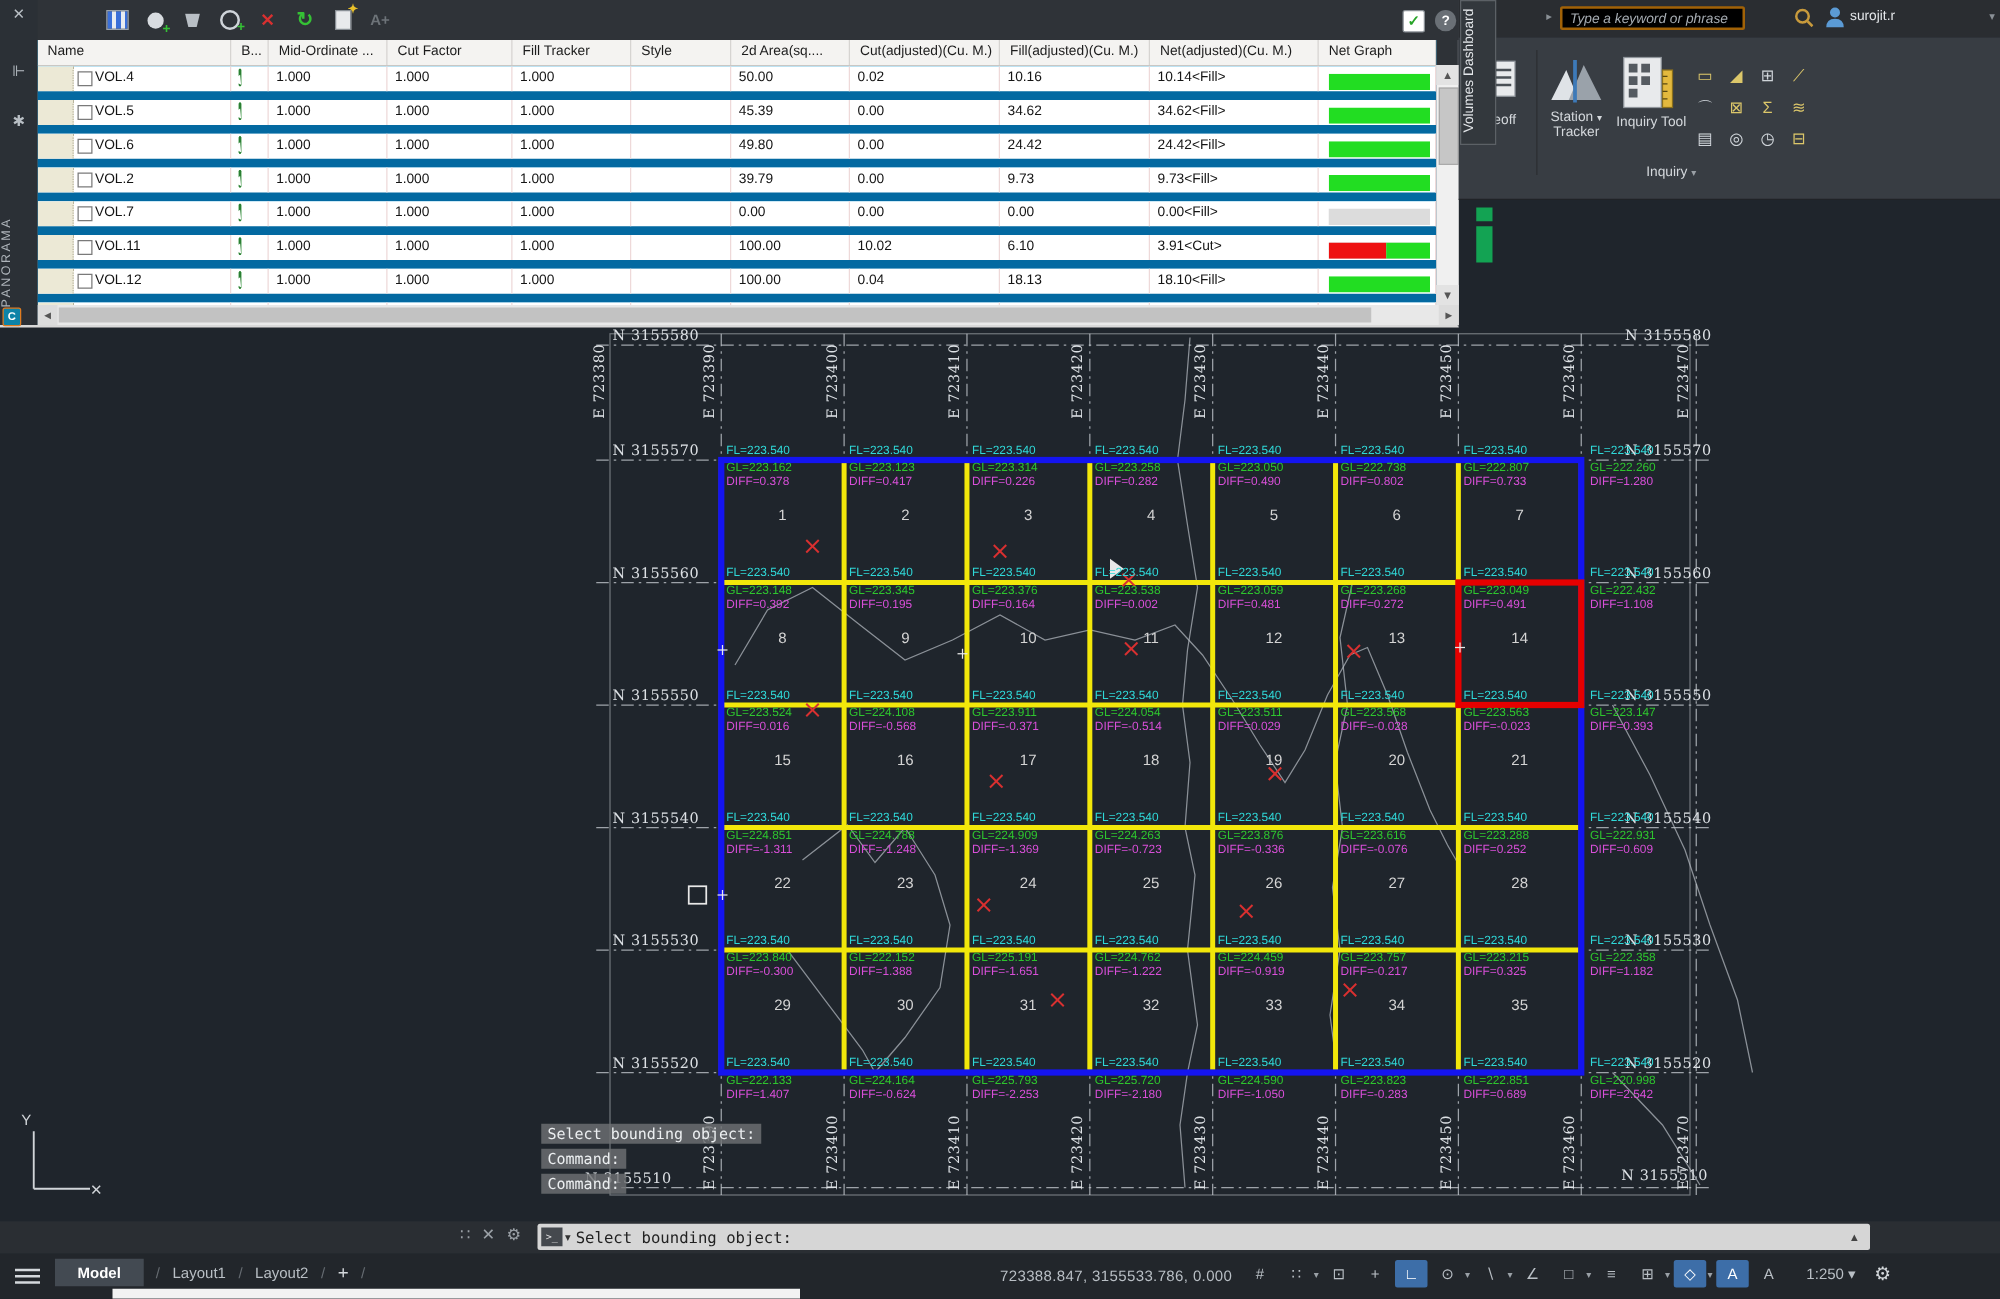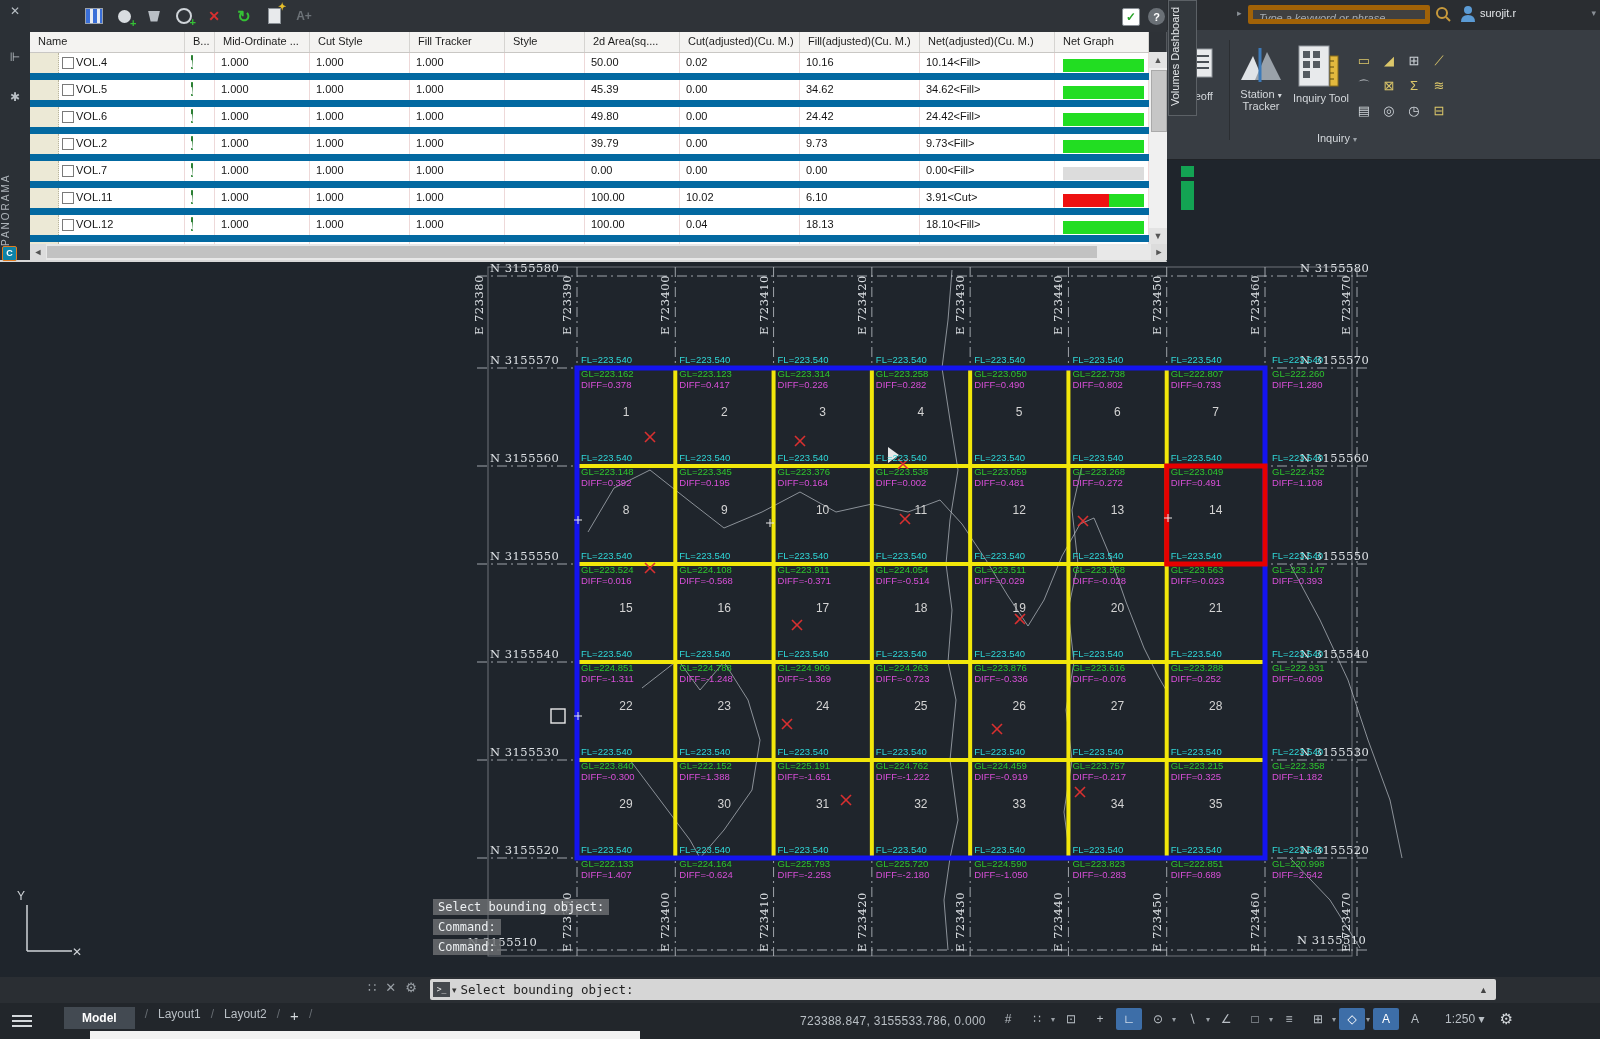--- a/index.html
+++ b/index.html
@@ -49,21 +49,21 @@
   .gbar .g{background:#22dd22;height:100%}
   
   #vsb{left:1149px;top:52px;width:18px;height:192px;background:#f0f0f0;z-index:6}
   #vsb .arr{position:absolute;left:0;width:18px;height:16px;background:#e3e3e3;color:#555;font-size:9px;text-align:center;line-height:16px}
   #vsb .thumb{position:absolute;left:2px;top:18px;width:14px;height:60px;background:#c6c6c6;border:1px solid #aaa}
   #hsb{left:30px;top:244px;width:1137px;height:16px;background:#e8e8e8;z-index:6}
   #hsb .arr{position:absolute;top:0;width:16px;height:16px;background:#dcdcdc;color:#555;font-size:9px;text-align:center;line-height:16px}
   #hsb .thumb{position:absolute;left:17px;top:2px;width:1050px;height:12px;background:#c2c2c2}
   
   #topbar{left:1167px;top:0;width:433px;height:30px;background:#2a2d31;z-index:5}
-  #searchbox{position:absolute;left:81px;top:5px;width:182px;height:19px;background:#404040;border:5px solid #a16207;border-radius:2px;
+  #searchbox{position:absolute;left:81px;top:5px;width:148px;height:19px;background:#000000;border:2px solid #a16207;border-radius:2px;
     font:italic 11px "Liberation Sans",sans-serif;color:#a7adb3;padding:2px 6px;box-sizing:border-box;white-space:nowrap;overflow:hidden}
   #ribbon{left:1167px;top:30px;width:433px;height:130px;background:#383d43;border-bottom:1px solid #202327;z-index:5;box-sizing:border-box}
   .rib-label{font-size:11px;color:#d4d8dc;text-align:center}
   #inq-grid{position:absolute;left:185px;top:20px;width:100px;display:grid;grid-template-columns:repeat(4,24px);grid-auto-rows:24px;gap:1px}
   .gi{font-size:13px;color:#dcc76a;text-align:center;line-height:22px}
   .gi.w{color:#cfd4d9}
   #vd-tab{left:1168px;top:0;width:29px;height:116px;background:#33383d;border:1px solid #5c6166;z-index:7;box-sizing:border-box}
   #vd-tab div{writing-mode:vertical-rl;transform:rotate(180deg);font-size:11px;color:#e4e7ea;height:110px;width:27px;text-align:center}
   .greenblob{position:absolute;background:#13a353;z-index:1}
   
@@ -71,21 +71,21 @@
   #cmd-icons{position:absolute;left:368px;top:3px;display:flex;gap:9px;color:#9aa0a6;font-size:13px}
   #cmd-input{position:absolute;left:430px;top:2px;width:1066px;height:21px;background:#d6d6d6;border-radius:2px;display:flex;align-items:center}
   #cmd-chip{width:17px;height:15px;background:#45494e;margin-left:3px;color:#e8e8e8;font:8px "DejaVu Sans Mono",monospace;text-align:center;line-height:15px}
   #cmd-dd{font-size:9px;color:#333;margin:0 4px 0 2px}
   #cmd-text{font:12.5px "DejaVu Sans Mono",monospace;color:#222}
   #cmd-up{position:absolute;right:8px;font-size:9px;color:#444}
   
   #statusbar{left:0;top:1003px;width:1600px;height:36px;background:#22262b;z-index:9}
   #burger{position:absolute;left:12px;top:9px;width:20px}
   #burger div{height:2px;background:#d4d8dc;margin:3px 0}
-  #tabs{position:absolute;left:64px;top:4px;display:flex;gap:10px;font-size:12px;color:#b9bfc5}
+  #tabs{position:absolute;left:44px;top:4px;display:flex;align-items:center;gap:10px;font-size:12px;color:#b9bfc5}
   #tab-model{background:#434a52;color:#fff;font-weight:bold;padding:4px 18px}
   .slash{color:#666c72}
   #plus-tab{font-size:15px;color:#d4d8dc}
   #coords{position:absolute;left:800px;top:11px;font-size:12px;color:#b9bfc5;letter-spacing:.3px}
   #st-icons{position:absolute;left:995px;top:5px;right:10px;display:flex;gap:3px;align-items:center}
   .sico{min-width:22px;height:22px;display:flex;align-items:center;justify-content:center;color:#b9bfc5;font-size:12px;padding:0 2px}
   .sico.hl{background:#3d6ea8;color:#fff;border-radius:2px}
   .sdd{font-size:8px;color:#9aa0a6;margin-left:-2px}
   #scale-ctl{margin-left:14px;color:#b9bfc5;font-size:12px;white-space:nowrap}
   #gear{margin-left:12px;color:#d4d8dc;font-size:15px}
@@ -446,21 +446,21 @@
     <span class="tico" style="color:#6d7378;font-size:12px">A+</span>
   </div>
   <div class="pan-right-ctl" id="chk-ico">✓</div>
   <div class="pan-right-ctl" id="help-ico">?</div>
 
   <div class="abs" id="vol-table">
     <div class="tgrid" id="vol-head">
         <div class="hc">Name</div>
         <div class="hc">B...</div>
         <div class="hc">Mid-Ordinate ...</div>
-        <div class="hc">Cut Style</div>
+        <div class="hc">Cut Factor</div>
         <div class="hc">Fill Tracker</div>
         <div class="hc">Style</div>
         <div class="hc">2d Area(sq....</div>
         <div class="hc">Cut(adjusted)(Cu. M.)</div>
         <div class="hc">Fill(adjusted)(Cu. M.)</div>
         <div class="hc">Net(adjusted)(Cu. M.)</div>
         <div class="hc">Net Graph</div>
       </div>
     <div id="vol-rows">
         <div class="tgrid vrow">

